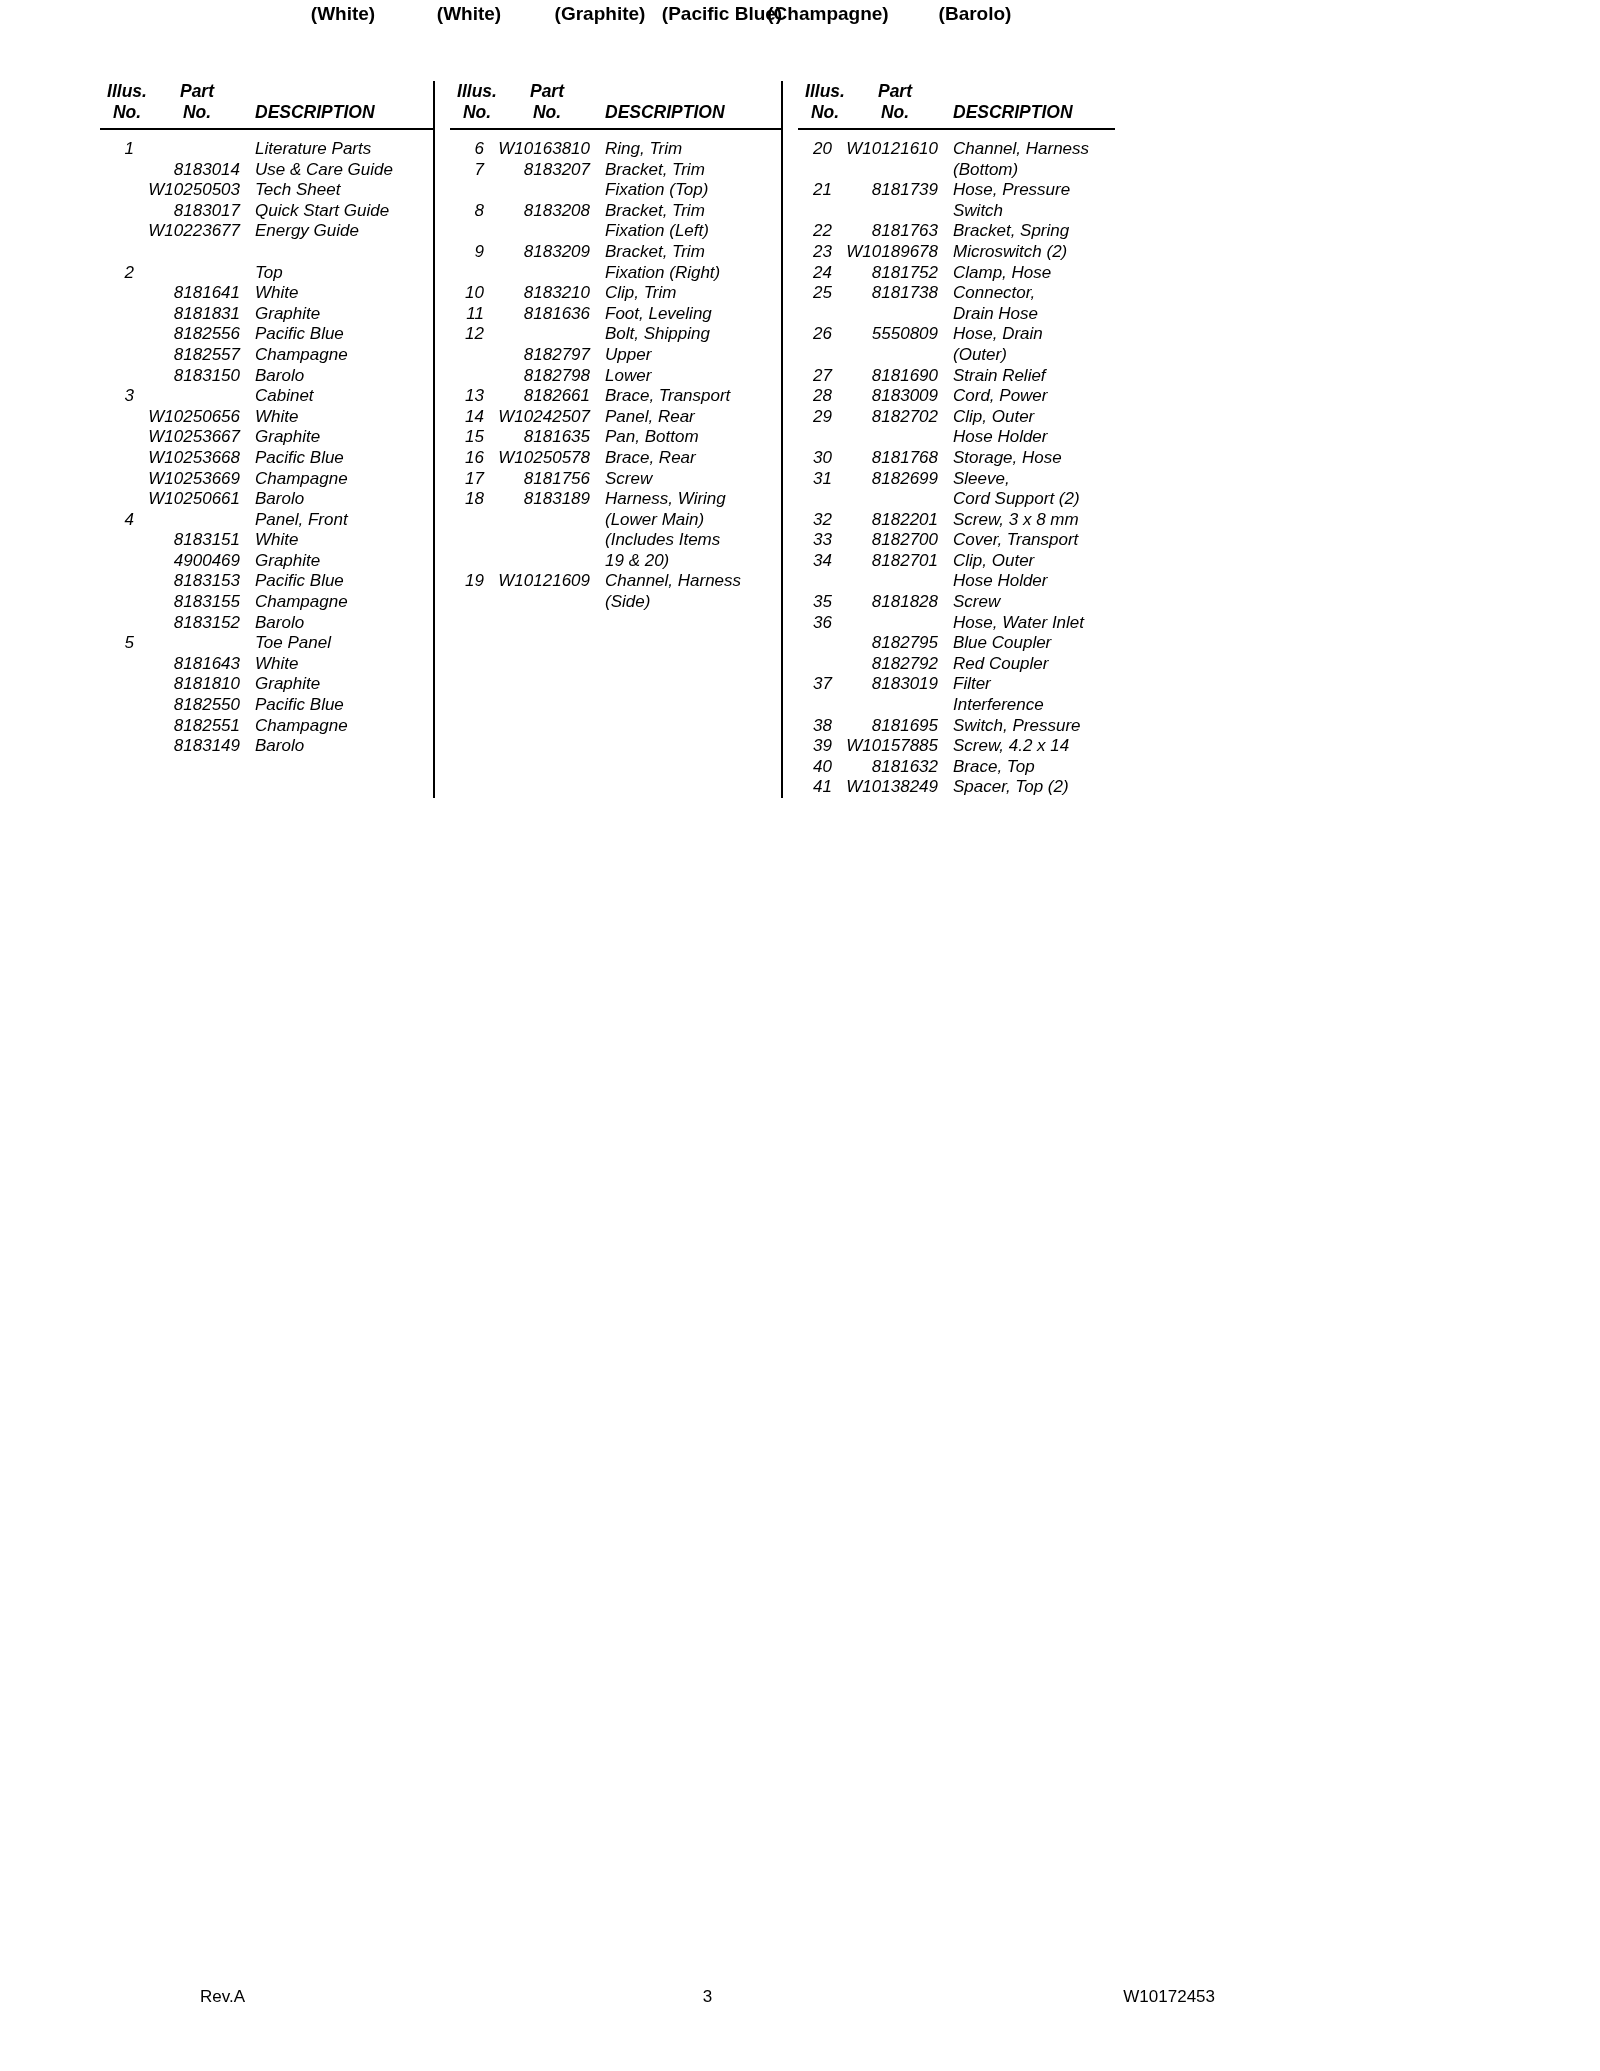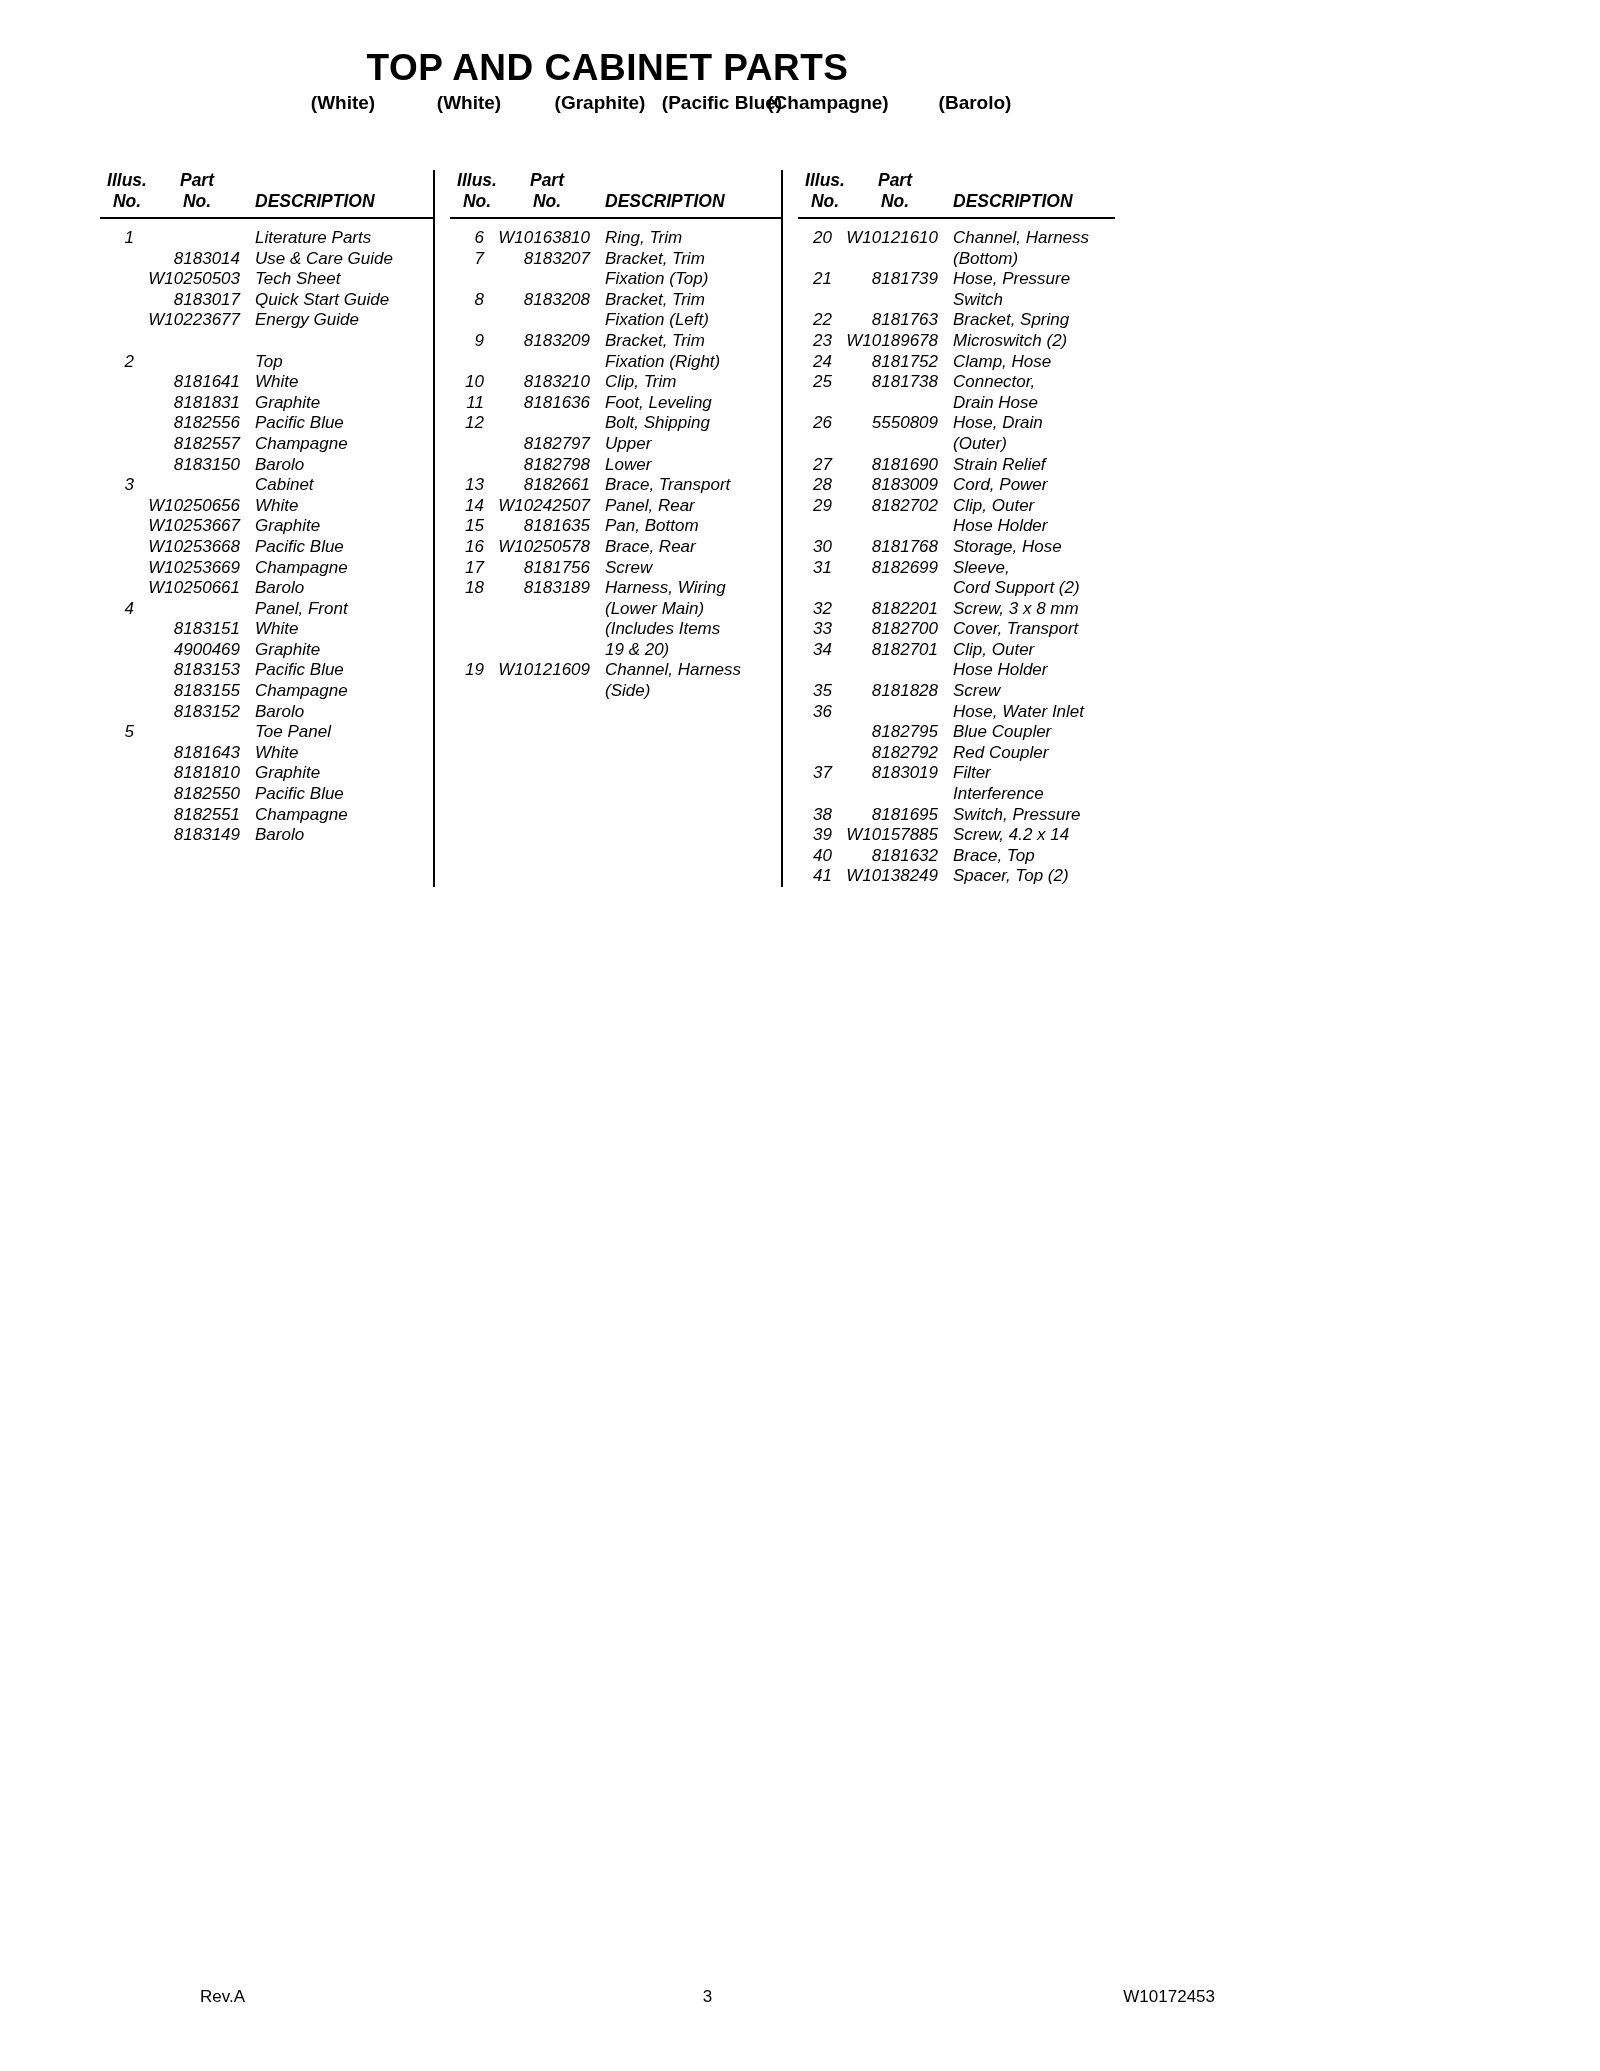--- a/index.html
+++ b/index.html
@@ -94,21 +94,20 @@
   .footer .f-left   { position: absolute; left: 0; }
   .footer .f-center { position: absolute; left: 50%; transform: translateX(-50%); }
   .footer .f-right  { position: absolute; right: 0; }
 </style>
 </head>
 <body>
 
 <div class="page">
   <div class="content">
 
-    <div class="title">TOP AND CABINET PARTS</div>
     <div class="colors">
         <span>(White)</span>
         <span>(White)</span>
         <span>(Graphite)</span>
         <span>(Pacific Blue)</span>
         <span>(Champagne)</span>
         <span>(Barolo)</span>
       </div>
 
     <div class="table-area">

